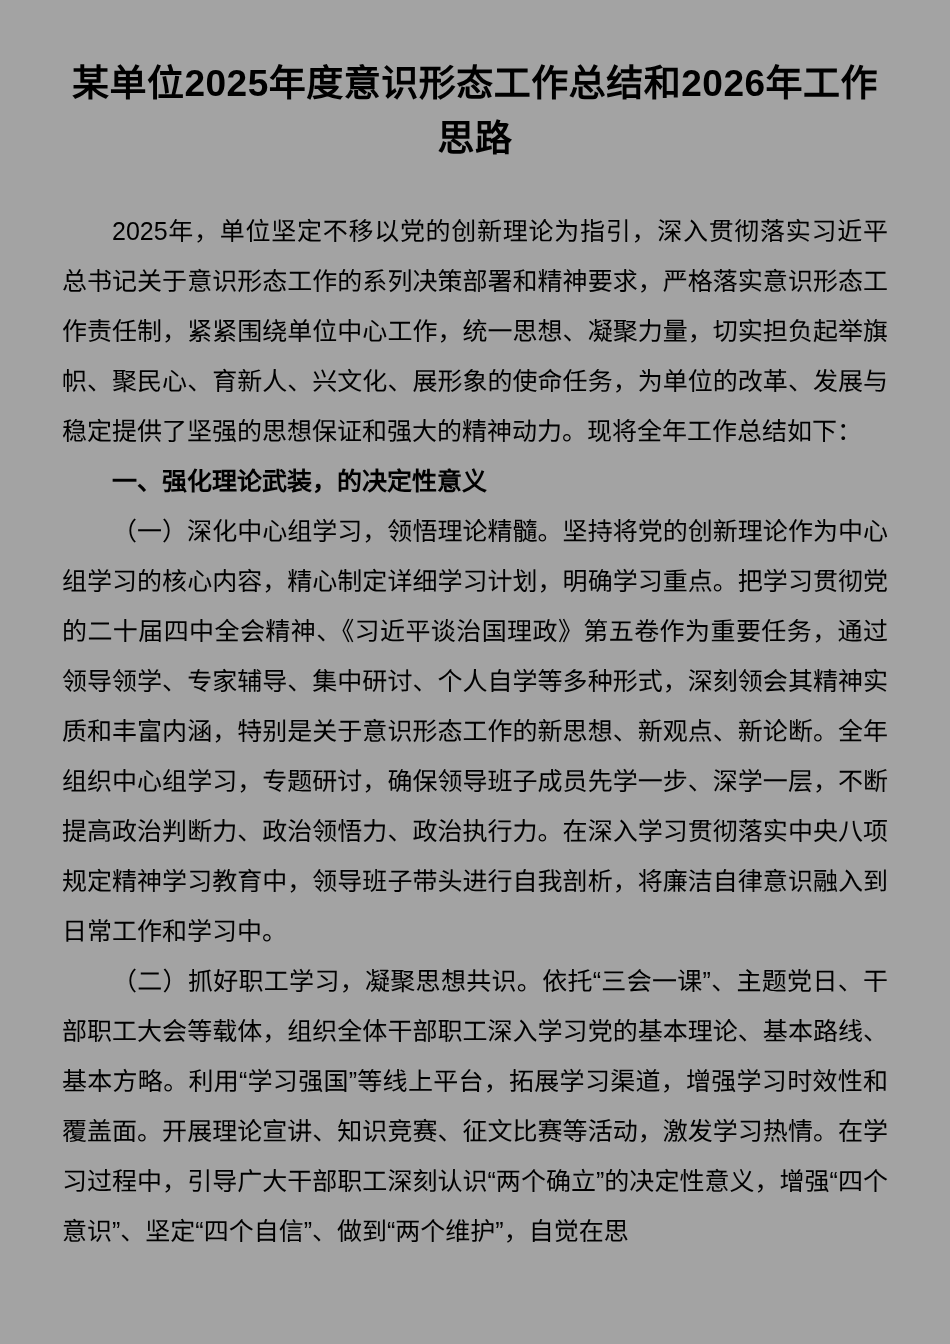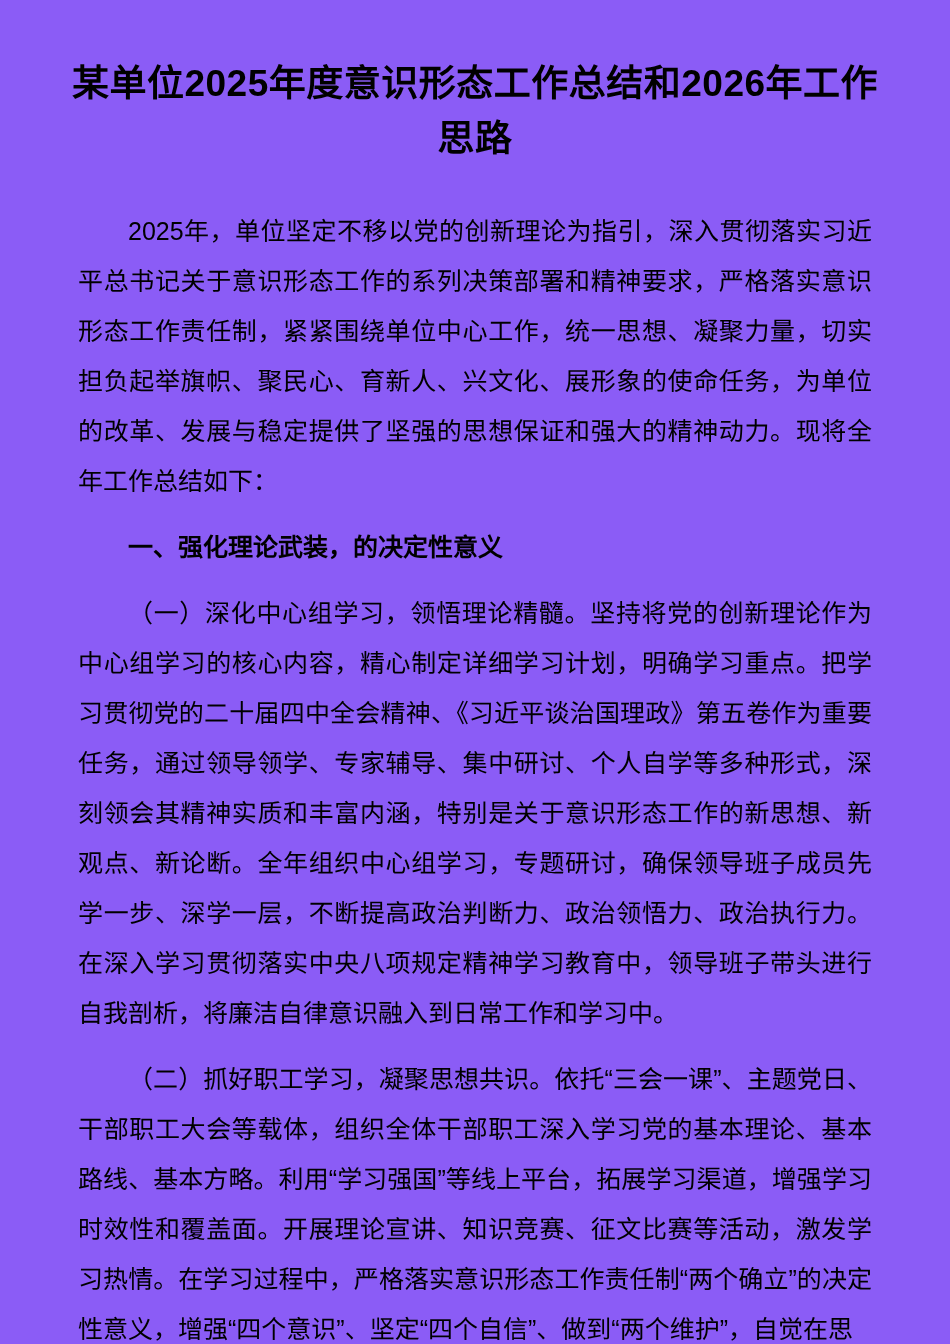--- a/index.html
+++ b/index.html
@@ -5,39 +5,39 @@
   html, body {
     margin: 0;
     padding: 0;
     background: #ffffff;
   }
   .page {
     position: relative;
     width: 950px;
     height: 1344px;
     margin: 0 auto;
-    background: #8b5cf6;
+    background: #a3a3a3;
     box-sizing: border-box;
     padding: 56px 62px 0 62px;
     overflow: hidden;
     font-family: "Liberation Sans", "DejaVu Sans", sans-serif;
     color: #000000;
   }
   .doc-title {
     margin: 0 0 40px 0;
     padding: 0 8px;
     font-size: 37px;
     font-weight: 700;
     line-height: 55px;
     text-align: center;
     letter-spacing: 0.5px;
     color: #000000;
   }
   .para {
-    margin: 16px;
+    margin: 0;
     font-size: 25px;
     line-height: 50px;
     text-align: justify;
     text-justify: inter-ideograph;
     text-indent: 2em;
     color: #000000;
     word-break: break-all;
   }
   .section-heading {
     font-weight: 700;
@@ -48,14 +48,14 @@
 
 <div class="page">
   <h1 class="doc-title">某单位2025年度意识形态工作总结和2026年工作思路</h1>
 
   <p class="para">2025年，单位坚定不移以党的创新理论为指引，深入贯彻落实习近平总书记关于意识形态工作的系列决策部署和精神要求，严格落实意识形态工作责任制，紧紧围绕单位中心工作，统一思想、凝聚力量，切实担负起举旗帜、聚民心、育新人、兴文化、展形象的使命任务，为单位的改革、发展与稳定提供了坚强的思想保证和强大的精神动力。现将全年工作总结如下：</p>
 
   <p class="para section-heading">一、强化理论武装，的决定性意义</p>
 
   <p class="para">（一）深化中心组学习，领悟理论精髓。坚持将党的创新理论作为中心组学习的核心内容，精心制定详细学习计划，明确学习重点。把学习贯彻党的二十届四中全会精神、《习近平谈治国理政》第五卷作为重要任务，通过领导领学、专家辅导、集中研讨、个人自学等多种形式，深刻领会其精神实质和丰富内涵，特别是关于意识形态工作的新思想、新观点、新论断。全年组织中心组学习，专题研讨，确保领导班子成员先学一步、深学一层，不断提高政治判断力、政治领悟力、政治执行力。在深入学习贯彻落实中央八项规定精神学习教育中，领导班子带头进行自我剖析，将廉洁自律意识融入到日常工作和学习中。</p>
 
-  <p class="para">（二）抓好职工学习，凝聚思想共识。依托“三会一课”、主题党日、干部职工大会等载体，组织全体干部职工深入学习党的基本理论、基本路线、基本方略。利用“学习强国”等线上平台，拓展学习渠道，增强学习时效性和覆盖面。开展理论宣讲、知识竞赛、征文比赛等活动，激发学习热情。在学习过程中，严格落实意识形态工作责任制“两个确立”的决定性意义，增强“四个意识”、坚定“四个自信”、做到“两个维护”，自觉在思</p>
+  <p class="para">（二）抓好职工学习，凝聚思想共识。依托“三会一课”、主题党日、干部职工大会等载体，组织全体干部职工深入学习党的基本理论、基本路线、基本方略。利用“学习强国”等线上平台，拓展学习渠道，增强学习时效性和覆盖面。开展理论宣讲、知识竞赛、征文比赛等活动，激发学习热情。在学习过程中，引导广大干部职工深刻认识“两个确立”的决定性意义，增强“四个意识”、坚定“四个自信”、做到“两个维护”，自觉在思</p>
 </div>
 
 </body></html>

